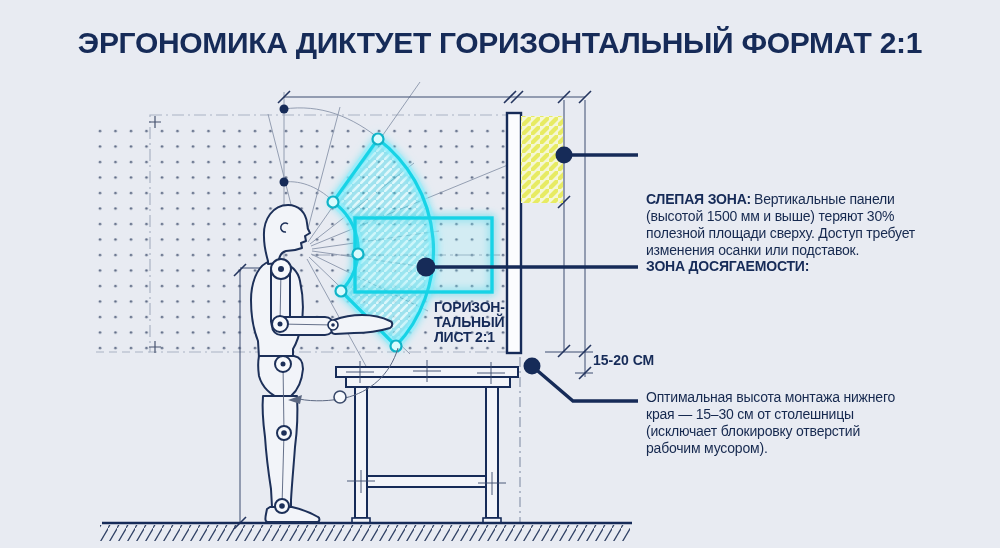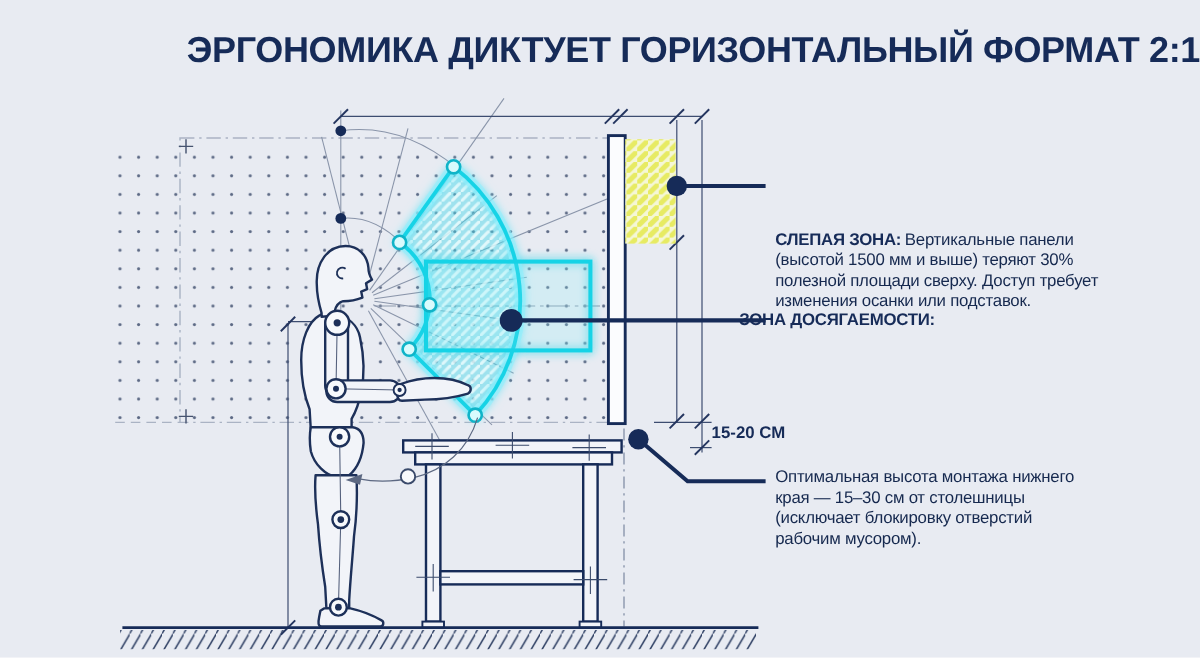--- a/index.html
+++ b/index.html
@@ -8,21 +8,21 @@
   }
   html,body{margin:0;padding:0;}
   #stage{
     position:relative; width:1000px; height:548px; overflow:hidden;
     background:var(--c-bg,#e8ebf2);
     font-family:"Liberation Sans","DejaVu Sans",sans-serif;
   }
   #stage svg{position:absolute;left:0;top:0;}
   .abs{position:absolute;}
   .title{
-    left:0; top:26px; width:1000px; text-align:right;
+    left:0; top:26px; width:1000px; text-align:center;
     font-size:30px; font-weight:bold; letter-spacing:-0.3px;
     color:var(--c-navy,#162b58); white-space:nowrap;
   }
   .ann{
     width:272px; font-size:14px; line-height:17px; letter-spacing:-0.2px;
     color:var(--c-text,#16294f);
   }
   .ann-h{font-weight:bold; color:var(--c-navy,#162b58);}
   .ann-h.block{display:block;}
   .ann-h.inline{margin-right:3px;}
@@ -206,26 +206,29 @@
     <circle cx="564" cy="155" r="8.5" fill="#14295a" class="fl-navy"></circle>
     <line x1="426" y1="267" x2="638" y2="267" stroke="#14295a" stroke-width="3.4" class="ln-navy"></line>
     <circle cx="426" cy="267" r="9.5" fill="#14295a" class="fl-navy"></circle>
     <path d="M532,366 L573,401 L638,401" fill="none" stroke="#14295a" stroke-width="3.4" class="ln-navy"></path>
     <circle cx="532" cy="366" r="8.5" fill="#14295a" class="fl-navy"></circle>
   </g>
 </svg>
 
 <div class="abs title">ЭРГОНОМИКА ДИКТУЕТ ГОРИЗОНТАЛЬНЫЙ ФОРМАТ 2:1</div>
 
+<div class="abs sheet-label" style="left:434px; top:300px;">ГОРИЗОН-
+ТАЛЬНЫЙ
+ЛИСТ 2:1</div>
 
 <div class="abs ann" style="left:646px; top:146px;margin-top:45px;">
   <span class="ann-h inline">СЛЕПАЯ ЗОНА:</span><span>Вертикальные панели (высотой 1500 мм и выше) теряют 30% полезной площади сверху. Доступ требует изменения осанки или подставок.</span>
 </div>
 
-<div class="abs ann" style="left:616px; top:258px;">
+<div class="abs ann" style="left:646px; top:258px;">
   <span class="ann-h block">ЗОНА ДОСЯГАЕМОСТИ:</span>
 </div>
 
 <div class="abs dim-label" style="left:593px; top:352px;">15-20 СМ</div>
 
 <div class="abs ann" style="left:646px; top:389px;">
   <span>Оптимальная высота монтажа нижнего края — 15–30 см от столешницы (исключает блокировку отверстий рабочим мусором).</span>
 </div>
 
 </div>

